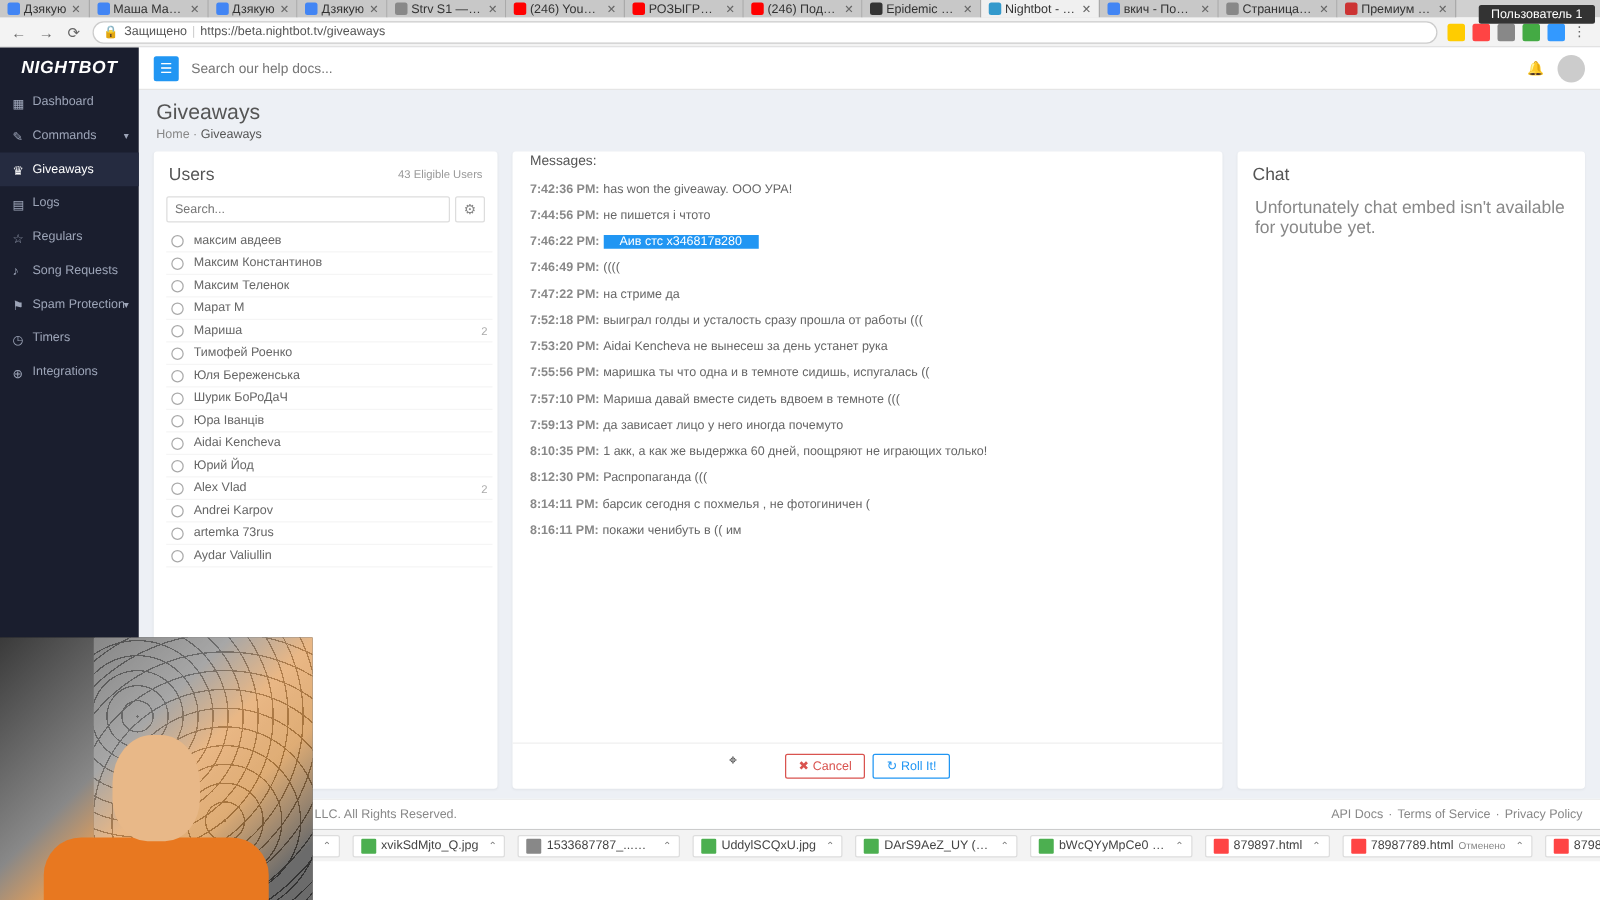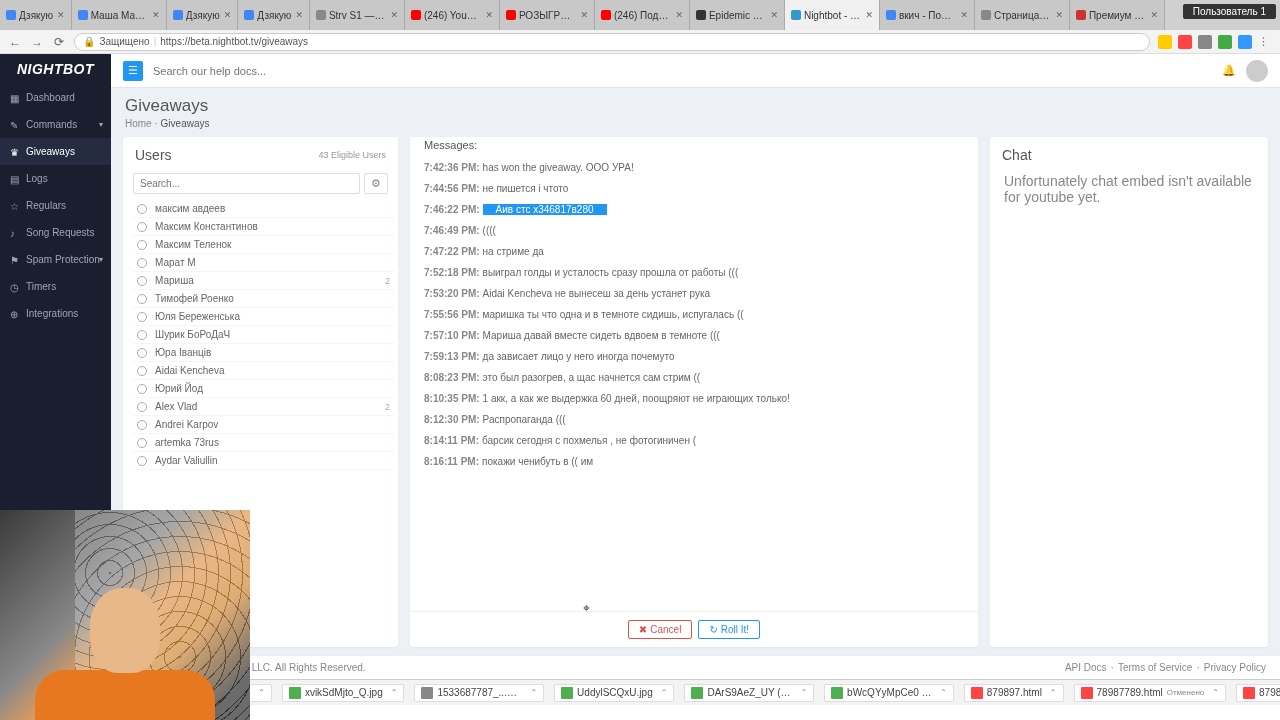--- a/index.html
+++ b/index.html
@@ -1,18 +1,18 @@
 <!DOCTYPE html>
 <html><head>
 <meta charset="utf-8">
 <style>
 *{margin:0;padding:0;box-sizing:border-box;font-family:"Helvetica Neue",Arial,sans-serif}
 body{width:1280px;height:720px;overflow:hidden;background:#fff;font-size:11px;position:relative}
 .win-title{position:absolute;top:4px;right:4px;background:#333;color:#fff;padding:2px 10px;font-size:10px;border-radius:2px}
-.tabs-bar{height:30px;background:#d0d0d0;display:flex;align-items:stretch;font-size:10px;overflow:hidden}
+.tabs-bar{height:14px;background:#d0d0d0;display:flex;align-items:stretch;font-size:10px;overflow:hidden}
 .tab{display:flex;align-items:center;padding:0 6px;border-right:1px solid #aaa;background:#c8c8c8;white-space:nowrap;max-width:95px;overflow:hidden;color:#333}
 .tab.active{background:#f0f0f0}
 .tab .ico{width:10px;height:10px;margin-right:3px;flex-shrink:0}
 .tab .x{margin-left:4px;color:#666;font-size:9px}
 .addr-bar{height:24px;background:#f3f3f3;display:flex;align-items:center;padding:0 8px;border-bottom:1px solid #ddd;gap:8px}
 .nav-btn{width:14px;height:14px;color:#666;display:flex;align-items:center;justify-content:center;font-size:12px}
 .url-box{flex:1;display:flex;align-items:center;background:#fff;border:1px solid #ccc;border-radius:12px;height:18px;padding:0 8px;font-size:10px;color:#555}
 .url-box .secure{color:#4caf50;margin-right:4px}
 .ext-icons{display:flex;gap:6px;align-items:center}
 .ext-icons span{width:14px;height:14px;border-radius:2px}
@@ -318,21 +318,20 @@
             <div class="msg"><span class="t">7:42:36 PM:</span>has won the giveaway. ООО УРА!</div>
             <div class="msg"><span class="t">7:44:56 PM:</span>не пишется і чтото</div>
             <div class="msg"><span class="t">7:46:22 PM:</span><span class="hl">Аив стс х346817в280</span></div>
             <div class="msg"><span class="t">7:46:49 PM:</span>((((</div>
             <div class="msg"><span class="t">7:47:22 PM:</span>на стриме да</div>
             <div class="msg"><span class="t">7:52:18 PM:</span>выиграл голды и усталость сразу прошла от работы (((</div>
             <div class="msg"><span class="t">7:53:20 PM:</span>Aidai Kencheva не вынесеш за день устанет рука</div>
             <div class="msg"><span class="t">7:55:56 PM:</span>маришка ты что одна и в темноте сидишь, испугалась ((</div>
             <div class="msg"><span class="t">7:57:10 PM:</span>Мариша давай вместе сидеть вдвоем в темноте (((</div>
             <div class="msg"><span class="t">7:59:13 PM:</span>да зависает лицо у него иногда почемуто</div>
-            <div class="msg"><span class="t">8:08:23 PM:</span>это был разогрев, а щас начнется сам стрим ((</div>
             <div class="msg"><span class="t">8:10:35 PM:</span>1 акк, а как же выдержка 60 дней, поощряют не играющих только!</div>
             <div class="msg"><span class="t">8:12:30 PM:</span>Распропаганда (((</div>
             <div class="msg"><span class="t">8:14:11 PM:</span>барсик сегодня с похмелья , не фотогиничен (</div>
             <div class="msg"><span class="t">8:16:11 PM:</span>покажи ченибуть в (( им</div>
           </div>
         <div class="winner-foot">
           <div class="btn cancel">✖ <span>Cancel</span></div>
           <div class="btn roll">↻ <span>Roll It!</span></div>
         </div>
       </div>

